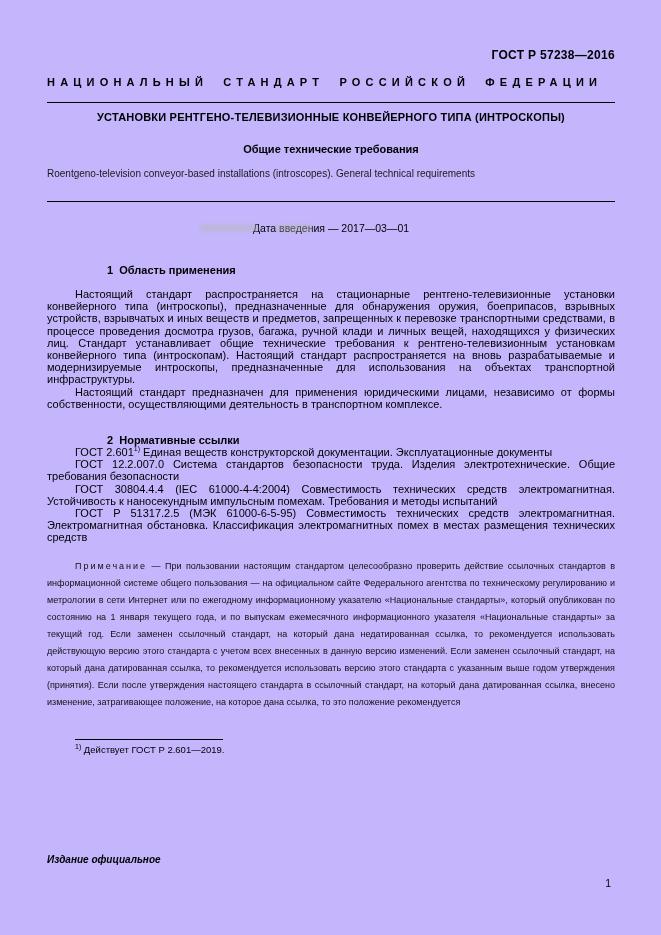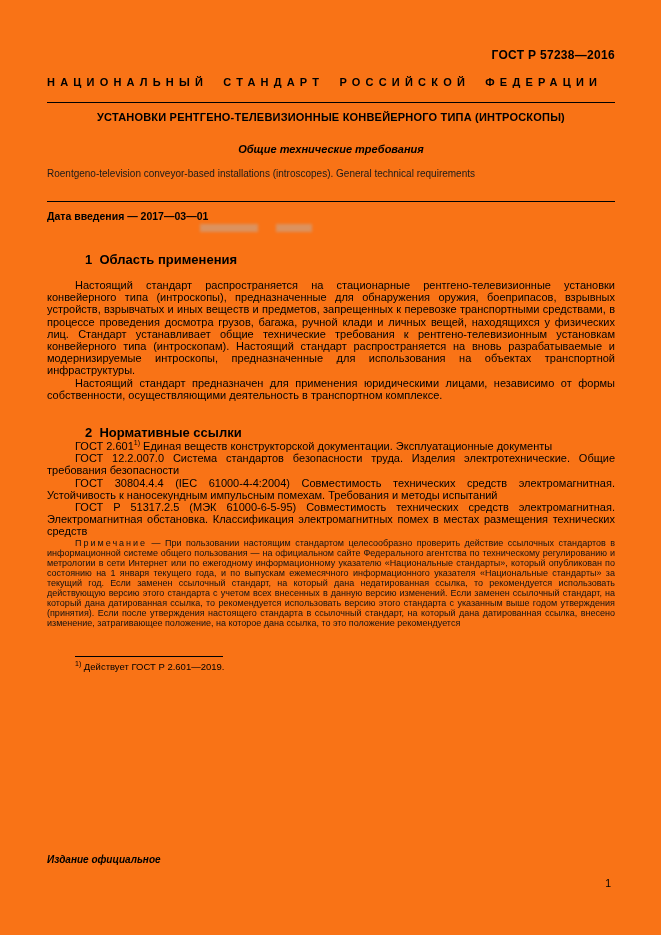--- a/index.html
+++ b/index.html
@@ -3,42 +3,42 @@
 <meta charset="utf-8">
 <title>Document</title>
 <style>
   * { margin:0; padding:0; box-sizing:border-box; }
   html, body { background:#ffffff; }
   body {
     width:661px; height:935px;
     font-family:"Liberation Sans","DejaVu Sans",sans-serif;
     color:#000; position:relative; overflow:hidden;
   }
-  .page { position:relative; width:661px; height:935px; padding:48px 46px 0 47px; background:#f97316; }
+  .page { position:relative; width:661px; height:935px; padding:48px 46px 0 47px; background:#c4b5fd; }
 
   .doc-number { font-size:12px; font-weight:bold; text-align:right; letter-spacing:.3px; }
   .federation { margin-top:14px; font-size:11px; font-weight:bold; letter-spacing:5.2px; word-spacing:7px; white-space:nowrap; }
   .rule { border:none; border-top:1.5px solid #000; }
   .rule-top { margin-top:14px; }
   .rule-mid { margin-top:22px; }
 
   .title-main { margin-top:8px; text-align:center; font-weight:bold; font-size:11px; letter-spacing:.2px; }
-  .title-sub  { margin-top:20px; text-align:center; font-weight:bold; font-size:11px;font-style:italic; }
+  .title-sub  { margin-top:20px; text-align:center; font-weight:bold; font-size:11px; }
   .title-en   { margin-top:13px; text-align:left; font-size:10px; color:#1a1a1a; }
 
-  .date-line { margin-top:8px; text-align:left; font-weight:bold; font-size:10.5px; }
+  .date-line { margin-top:20px; text-align:center; font-weight:normal; font-size:10.5px; }
 
-  .section-heading { font-size:13px; font-weight:bold; margin-left:38px; white-space:pre-wrap; }
+  .section-heading { font-size:11px; font-weight:bold; margin-left:60px; white-space:pre-wrap; }
   .h-scope { margin-top:30px; }
   .h-refs  { margin-top:24px; }
 
   .par, .ref { font-size:11px; line-height:12.2px; text-align:justify; text-indent:28px; }
   .first-par { margin-top:12px; }
 
-  .note { font-size:9px; line-height:10px; text-align:justify; text-indent:28px; color:#111; }
+  .note { margin-top:14px; font-size:9px; line-height:17px; text-align:justify; text-indent:28px; color:#111; }
   .note-label { letter-spacing:2px; }
 
   sup { font-size:7px; vertical-align:super; line-height:0; }
 
   .footnote-rule { margin-top:28px; margin-left:28px; width:148px; border:none; border-top:1px solid #000; }
   .footnote { margin-top:4px; margin-left:28px; font-size:9.5px; }
 
   .edition { position:absolute; left:47px; bottom:70px; font-size:10px; font-weight:bold; font-style:italic; }
   .page-number { position:absolute; right:50px; bottom:46px; font-size:10.5px; }
 

